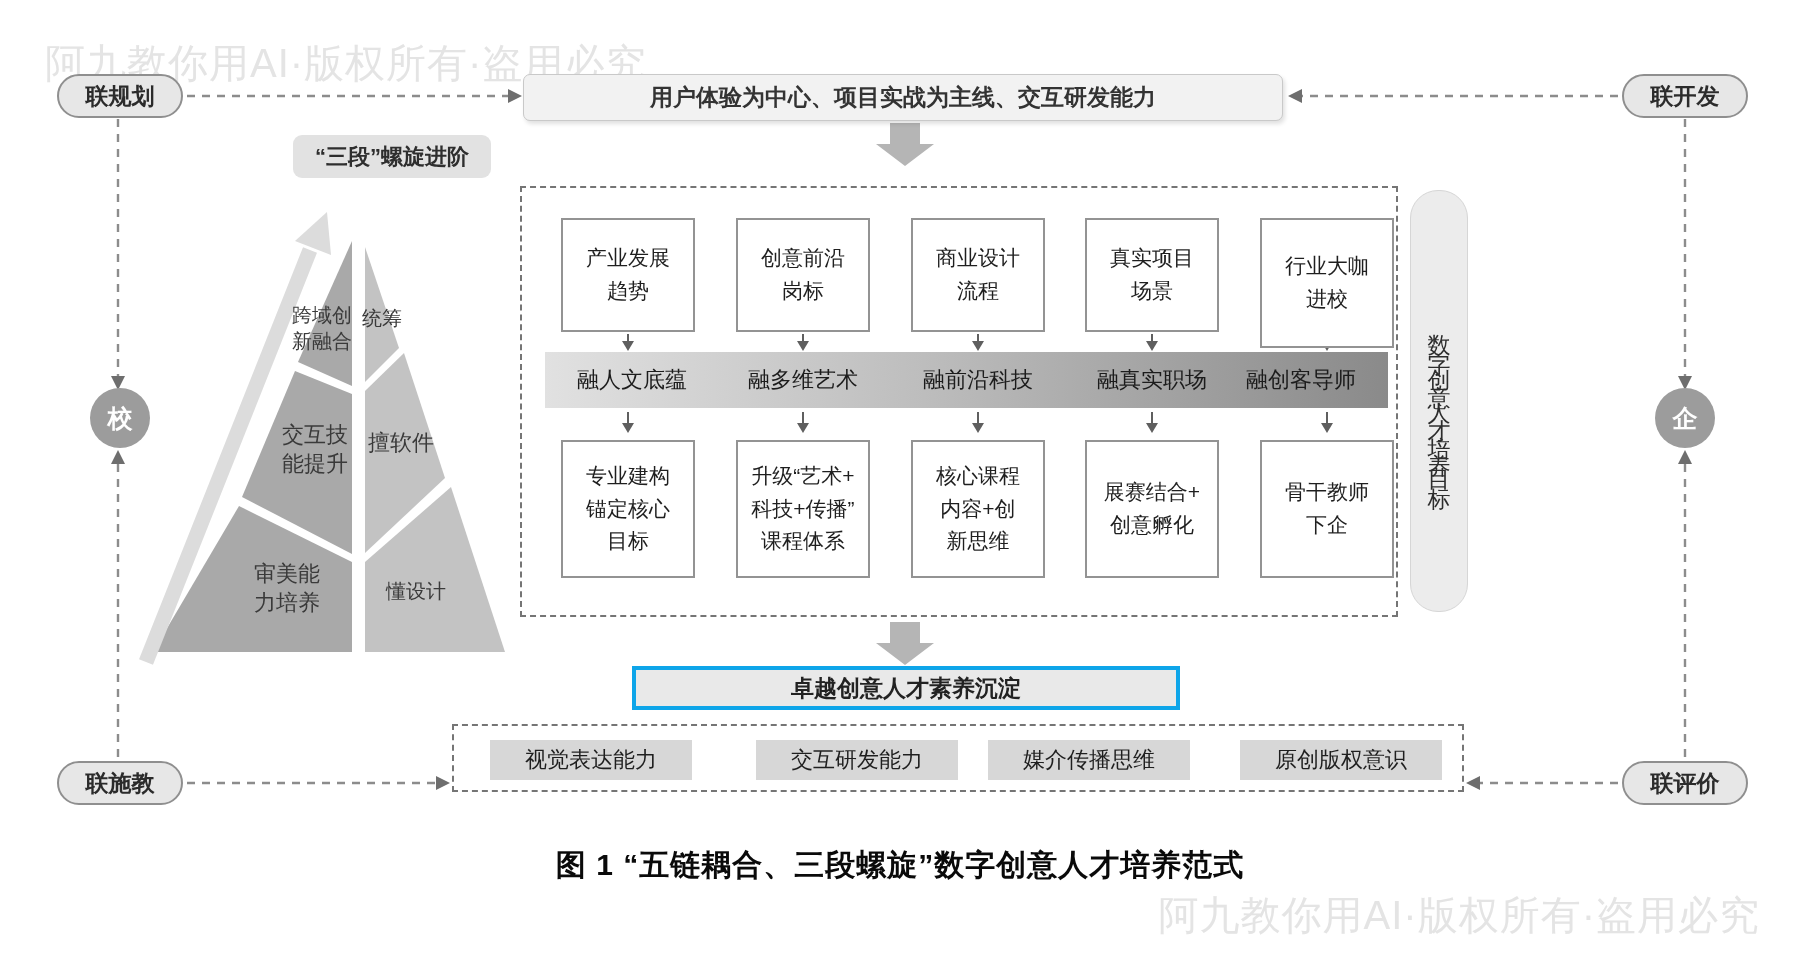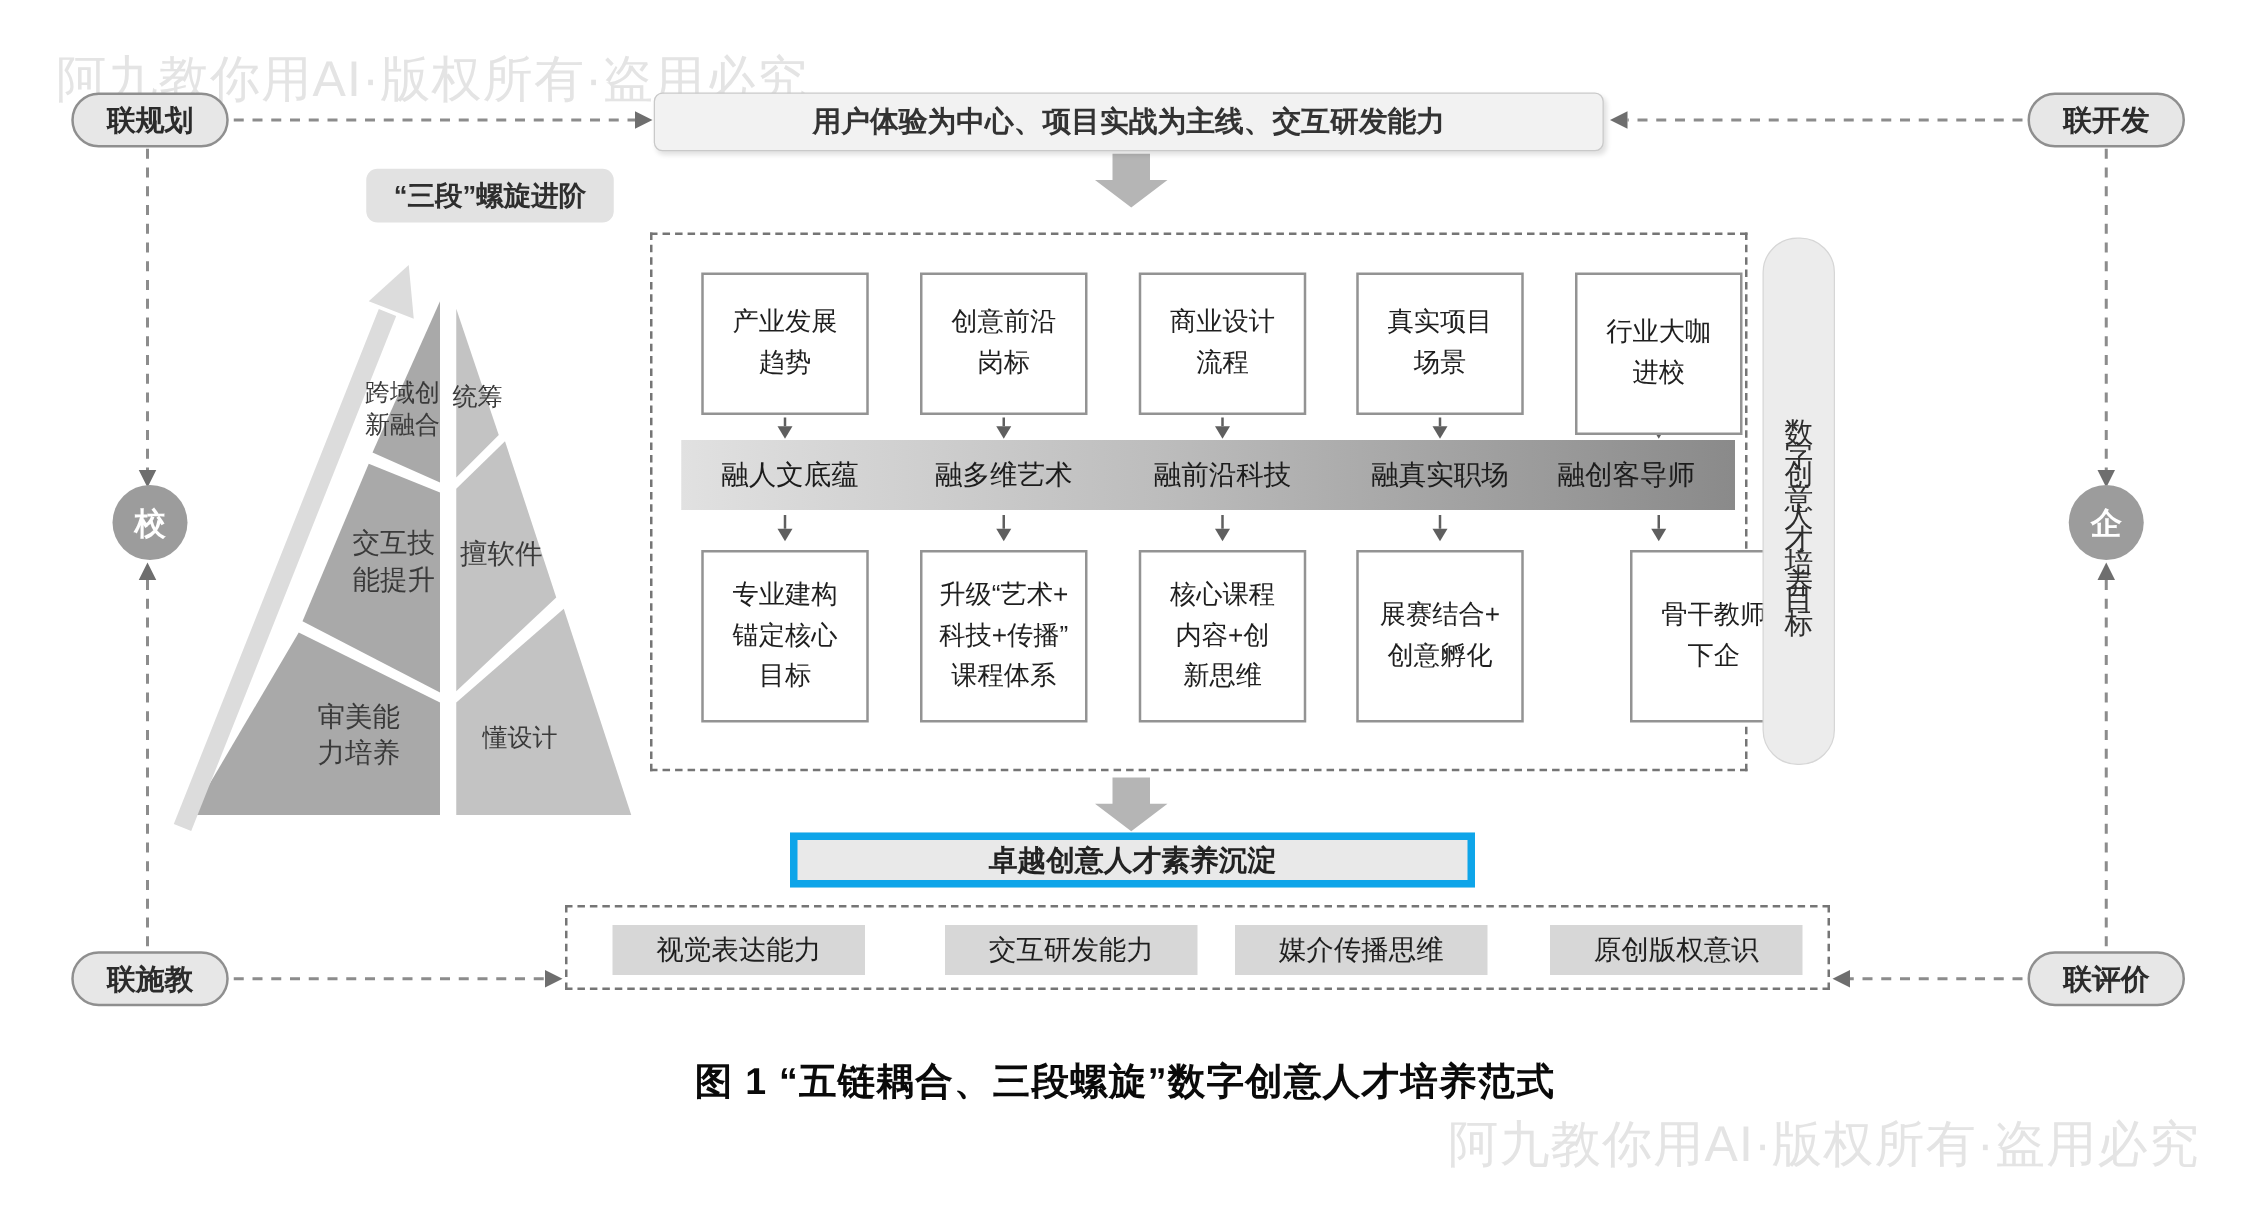--- a/index.html
+++ b/index.html
@@ -50,21 +50,21 @@
   }
   .sidebar{
     background:#ececec;border:1px solid #d6d6d6;border-radius:28px;
     display:flex;align-items:center;justify-content:center;
   }
   .sidebar span{
     writing-mode:vertical-rl;text-orientation:upright;
     font-size:23px;color:#2d2d2d;letter-spacing:17px;line-height:1;
   }
   .outcome-bar{
-    background:#e9e9e9;border:6px solid #0ea5e9;
+    background:#e9e9e9;border:4px solid #0ea5e9;
     display:flex;align-items:center;justify-content:center;
     font-size:23px;font-weight:600;color:#222;
   }
   .cap-box{
     background:#d7d7d7;
     display:flex;align-items:center;justify-content:center;
     font-size:22px;color:#1f1f1f;
   }
   .pyr-label{
     position:absolute;transform:translate(-50%,-50%);
@@ -203,21 +203,21 @@
 锚定核心
 目标</div>
   <div class="abs wbox ml" style="left:736px;top:440px;width:134px;height:138px;">升级“艺术+
 科技+传播”
 课程体系</div>
   <div class="abs wbox ml" style="left:911px;top:440px;width:134px;height:138px;">核心课程
 内容+创
 新思维</div>
   <div class="abs wbox ml" style="left:1085px;top:440px;width:134px;height:138px;">展赛结合+
 创意孵化</div>
-  <div class="abs wbox ml" style="left:1260px;top:440px;width:134px;height:138px;margin-left:44px;">骨干教师
+  <div class="abs wbox ml" style="left:1260px;top:440px;width:134px;height:138px;">骨干教师
 下企</div>
 
   <div class="abs sidebar" style="left:1410px;top:190px;width:58px;height:422px;">
     <span>数字创意人才培养目标</span>
   </div>
 
   <div class="abs outcome-bar" style="left:632px;top:666px;width:548px;height:44px;">卓越创意人才素养沉淀</div>
 
   <div class="abs dashed-frame" style="left:452px;top:724px;width:1012px;height:68px;"></div>
   <div class="abs cap-box" style="left:490px;top:740px;width:202px;height:40px;">视觉表达能力</div>

